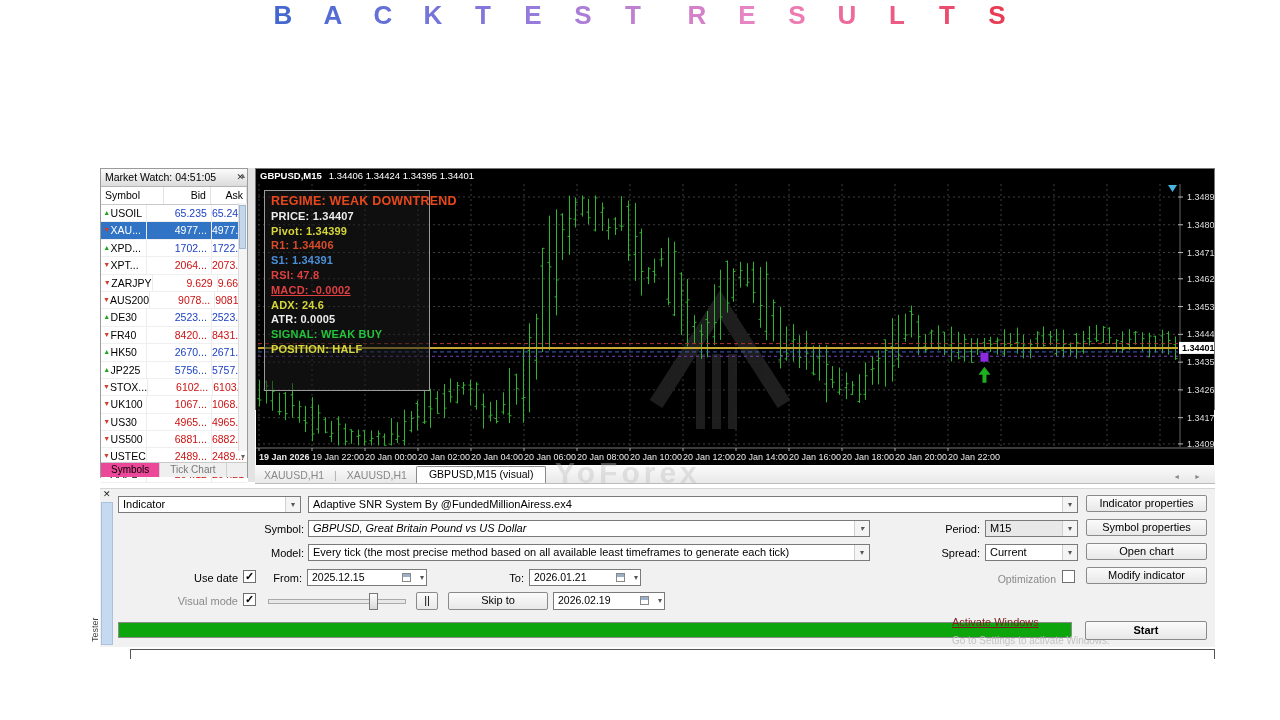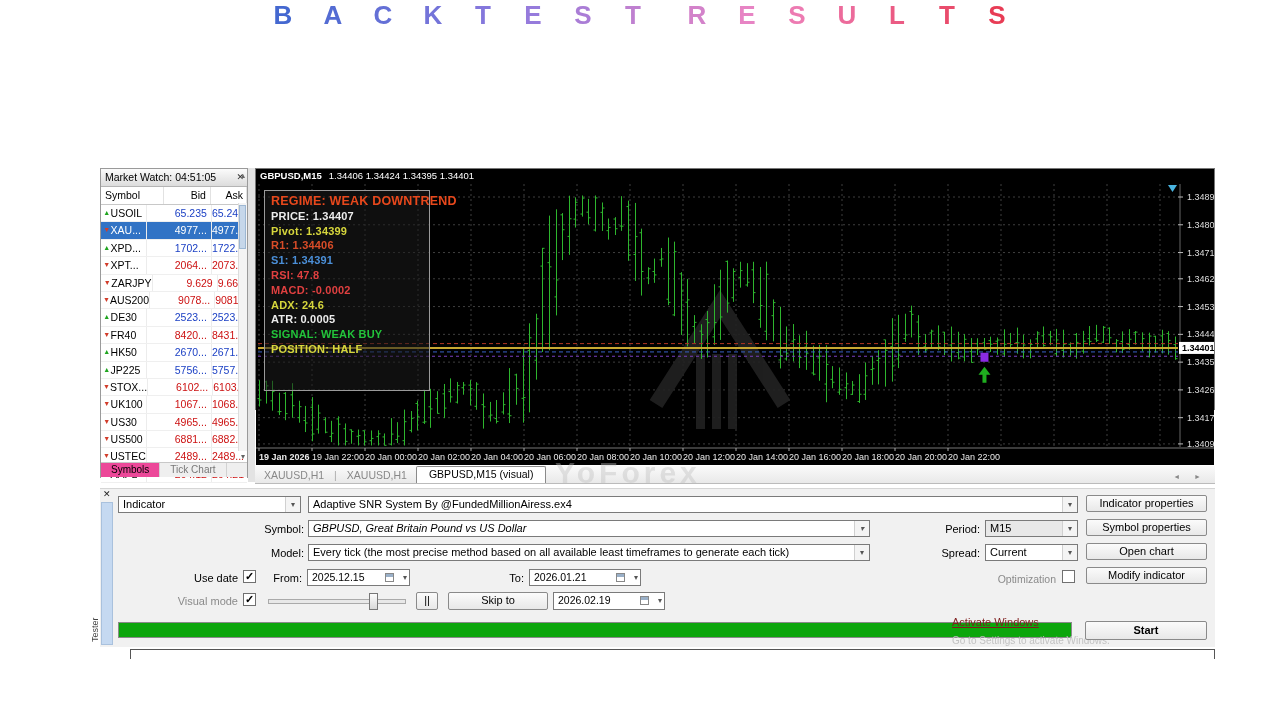--- a/index.html
+++ b/index.html
@@ -731,21 +731,21 @@
         <text x="692" y="291" fill="#e8e8e8" font-size="9px" font-family="&quot;Liberation Sans&quot;,sans-serif">20 Jan 22:00</text>
         <path d="M912 16 l9 0 l-4.5 7 z" fill="#49b4e0"></path>
       </svg>
     <div class="overlay-panel" id="ovPanel">
         <div class="ov-line" style="color: rgb(232, 72, 28); font-size: 12.5px;">REGIME: WEAK DOWNTREND</div>
         <div class="ov-line" style="color: rgb(236, 236, 236);">PRICE: 1.34407</div>
         <div class="ov-line" style="color: rgb(214, 214, 60);">Pivot: 1.34399</div>
         <div class="ov-line" style="color: rgb(216, 76, 40);">R1: 1.34406</div>
         <div class="ov-line" style="color: rgb(75, 143, 216);">S1: 1.34391</div>
         <div class="ov-line" style="color: rgb(224, 64, 64);">RSI: 47.8</div>
-        <div class="ov-line" style="color: rgb(224, 64, 64);">MACD: -0.0002</div>
+        <div class="ov-line" style="color: rgb(224, 64, 64); text-decoration: underline;">MACD: -0.0002</div>
         <div class="ov-line" style="color: rgb(214, 214, 60);">ADX: 24.6</div>
         <div class="ov-line" style="color: rgb(236, 236, 236);">ATR: 0.0005</div>
         <div class="ov-line" style="color: rgb(34, 196, 58);">SIGNAL: WEAK BUY</div>
         <div class="ov-line" style="color: rgb(214, 214, 60);">POSITION: HALF</div>
       </div>
   </div>
 
   <div class="chart-tabs" id="chartTabs">
       <span class="ct-tab">XAUUSD,H1</span>
       <span class="ct-sep">|</span>
@@ -791,21 +791,21 @@
     <div class="t-label" style="left:798px;top:56px;width:82px;">Spread:</div>
     <div class="combo" style="left:885px;top:55px;width:93px;">
       <span>Current</span>
       <span class="ca">▾</span>
     </div>
     <div class="btn" style="left:986px;top:54px;width:121px;">Open chart</div>
 
     <div class="t-label" style="left:44px;top:81px;width:94px;">Use date</div>
     <div class="chk" style="left:143px;top:81px;">✓</div>
     <div class="t-label" style="left:150px;top:81px;width:52px;text-align:right;">From:</div>
-    <div class="datefield" style="left:207px;top:80px;width:103px;">
+    <div class="datefield" style="left:207px;top:80px;width:120px;">
       <span>2025.12.15</span>
       <span class="cal"></span>
       <span class="da">▾</span>
     </div>
     <div class="t-label" style="left:392px;top:81px;width:32px;">To:</div>
     <div class="datefield" style="left:429px;top:80px;width:112px;">
       <span>2026.01.21</span>
       <span class="cal"></span>
       <span class="da">▾</span>
     </div>

